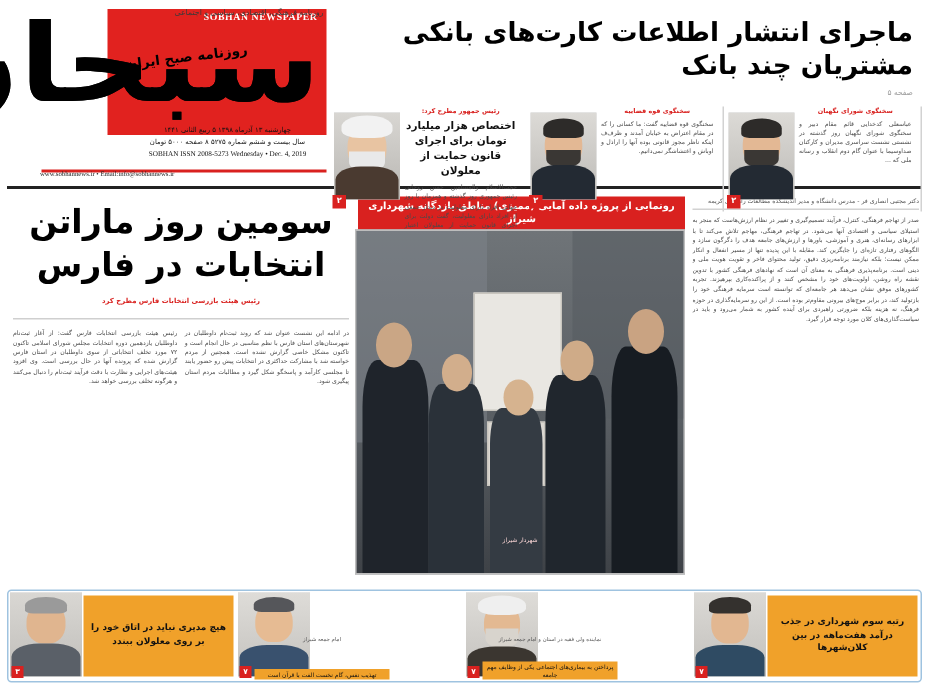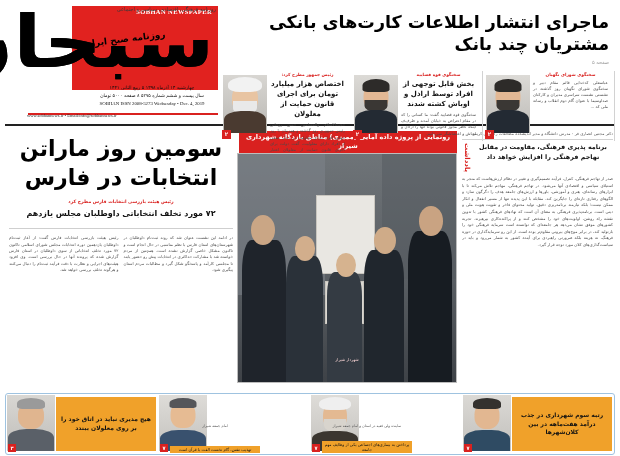--- a/index.html
+++ b/index.html
@@ -273,21 +273,20 @@
             <div class="face">
               <div class="bg" style="background:linear-gradient(#dcdad6,#bdbbb7)"></div>
               <div class="head" style="width:25px;height:29px;top:7px;background:#e3b894"></div>
               <div class="hair" style="width:27px;height:13px;top:4px;background:#2d2b29"></div>
               <div class="beard" style="width:23px;height:12px;top:25px;background:#3a3734"></div>
               <div class="body" style="width:42px;height:23px;bottom:0;background:#232a33"></div>
             </div>
           </div>
           <div class="nbox-body">
             <div class="kicker">سخنگوی قوه قضاییه</div>
-            <div class="nb-title">بخش قابل توجهی از افراد توسط اراذل و اوباش کشته شدند</div>
             <div class="nb-text">سخنگوی قوه قضاییه گفت: ما کسانی را که در مقام اعتراض به خیابان آمدند و ظرف‌ف اینکه ناظر مجوز قانونی بوده آنها را اراذل و اوباش و اغتشاشگر نمی‌دانیم.</div>
           </div>
           <div class="pagebadge">۲</div>
         </div>
 
         <div class="nbox">
           <div class="nbox-photo">
             <div class="face">
               <div class="bg" style="background:linear-gradient(#dcdad6,#bdbbb7)"></div>
               <div class="head" style="width:25px;height:29px;top:7px;background:#e3b894"></div>
@@ -307,21 +306,20 @@
     </div>
   </div>
 
   <div class="mainrule"></div>
 
   <div class="midzone">
 
     <div class="rightcol">
       <div class="main-head">سومین روز ماراتن انتخابات در فارس</div>
       <div class="main-kicker">رئیس هیئت بازرسی انتخابات فارس مطرح کرد</div>
-      <div class="main-sub">۷۲ مورد تخلف انتخاباتی داوطلبان مجلس یازدهم</div>
       <div class="thinrule"></div>
       <div class="two-col">
         <div>رئیس هیئت بازرسی انتخابات فارس گفت: از آغاز ثبت‌نام داوطلبان یازدهمین دوره انتخابات مجلس شورای اسلامی تاکنون ۷۲ مورد تخلف انتخاباتی از سوی داوطلبان در استان فارس گزارش شده که پرونده آنها در حال بررسی است. وی افزود هیئت‌های اجرایی و نظارت با دقت فرآیند ثبت‌نام را دنبال می‌کنند و هرگونه تخلف بررسی خواهد شد.</div>
         <div>در ادامه این نشست عنوان شد که روند ثبت‌نام داوطلبان در شهرستان‌های استان فارس با نظم مناسبی در حال انجام است و تاکنون مشکل خاصی گزارش نشده است. همچنین از مردم خواسته شد با مشارکت حداکثری در انتخابات پیش رو حضور یابند تا مجلسی کارآمد و پاسخگو شکل گیرد و مطالبات مردم استان پیگیری شود.</div>
       </div>
     </div>
 
     <div class="centercol">
       <div class="cap-band">رونمایی از پروژه داده آمایی (ممیزی) مناطق یازدگانه شهرداری شیراز</div>
       <div class="photo-wrap">
@@ -345,24 +343,20 @@
 
           <div class="person" style="right:2%;width:20%;height:66%;background:#171c22;"></div>
           <div class="phead" style="right:6%;bottom:64%;width:11%;height:13%;background:#c9a382;"></div>
         </div>
         <div class="cap-credit">شهردار شیراز</div>
       </div>
     </div>
 
     <div class="leftcol">
       <div class="author">دکتر مجتبی انصاری فر - مدرس دانشگاه و مدیر اندیشکده مطالعات راهبردی کریمه</div>
-      <div class="op-head">
-        <div class="op-mark">یادداشت</div>
-        <div class="op-title">برنامه پذیری فرهنگی، مقاومت در مقابل تهاجم فرهنگی را افزایش خواهد داد</div>
-      </div>
       <div class="op-body">صدر از تهاجم فرهنگی، کنترل، فرآیند تصمیم‌گیری و تغییر در نظام ارزش‌هاست که منجر به استیلای سیاسی و اقتصادی آنها می‌شود. در تهاجم فرهنگی، مهاجم تلاش می‌کند تا با ابزارهای رسانه‌ای، هنری و آموزشی، باورها و ارزش‌های جامعه هدف را دگرگون سازد و الگوهای رفتاری تازه‌ای را جایگزین کند. مقابله با این پدیده تنها از مسیر انفعال و انکار ممکن نیست؛ بلکه نیازمند برنامه‌ریزی دقیق، تولید محتوای فاخر و تقویت هویت ملی و دینی است. برنامه‌پذیری فرهنگی به معنای آن است که نهادهای فرهنگی کشور با تدوین نقشه راه روشن، اولویت‌های خود را مشخص کنند و از پراکنده‌کاری بپرهیزند. تجربه کشورهای موفق نشان می‌دهد هر جامعه‌ای که توانسته است سرمایه فرهنگی خود را بازتولید کند، در برابر موج‌های بیرونی مقاوم‌تر بوده است. از این رو سرمایه‌گذاری در حوزه فرهنگ، نه هزینه بلکه ضرورتی راهبردی برای آینده کشور به شمار می‌رود و باید در سیاست‌گذاری‌های کلان مورد توجه قرار گیرد.</div>
     </div>
 
   </div>
 
   <div class="botzone">
 
     <div class="bcell">
       <div class="bphoto">
         <div class="face">

